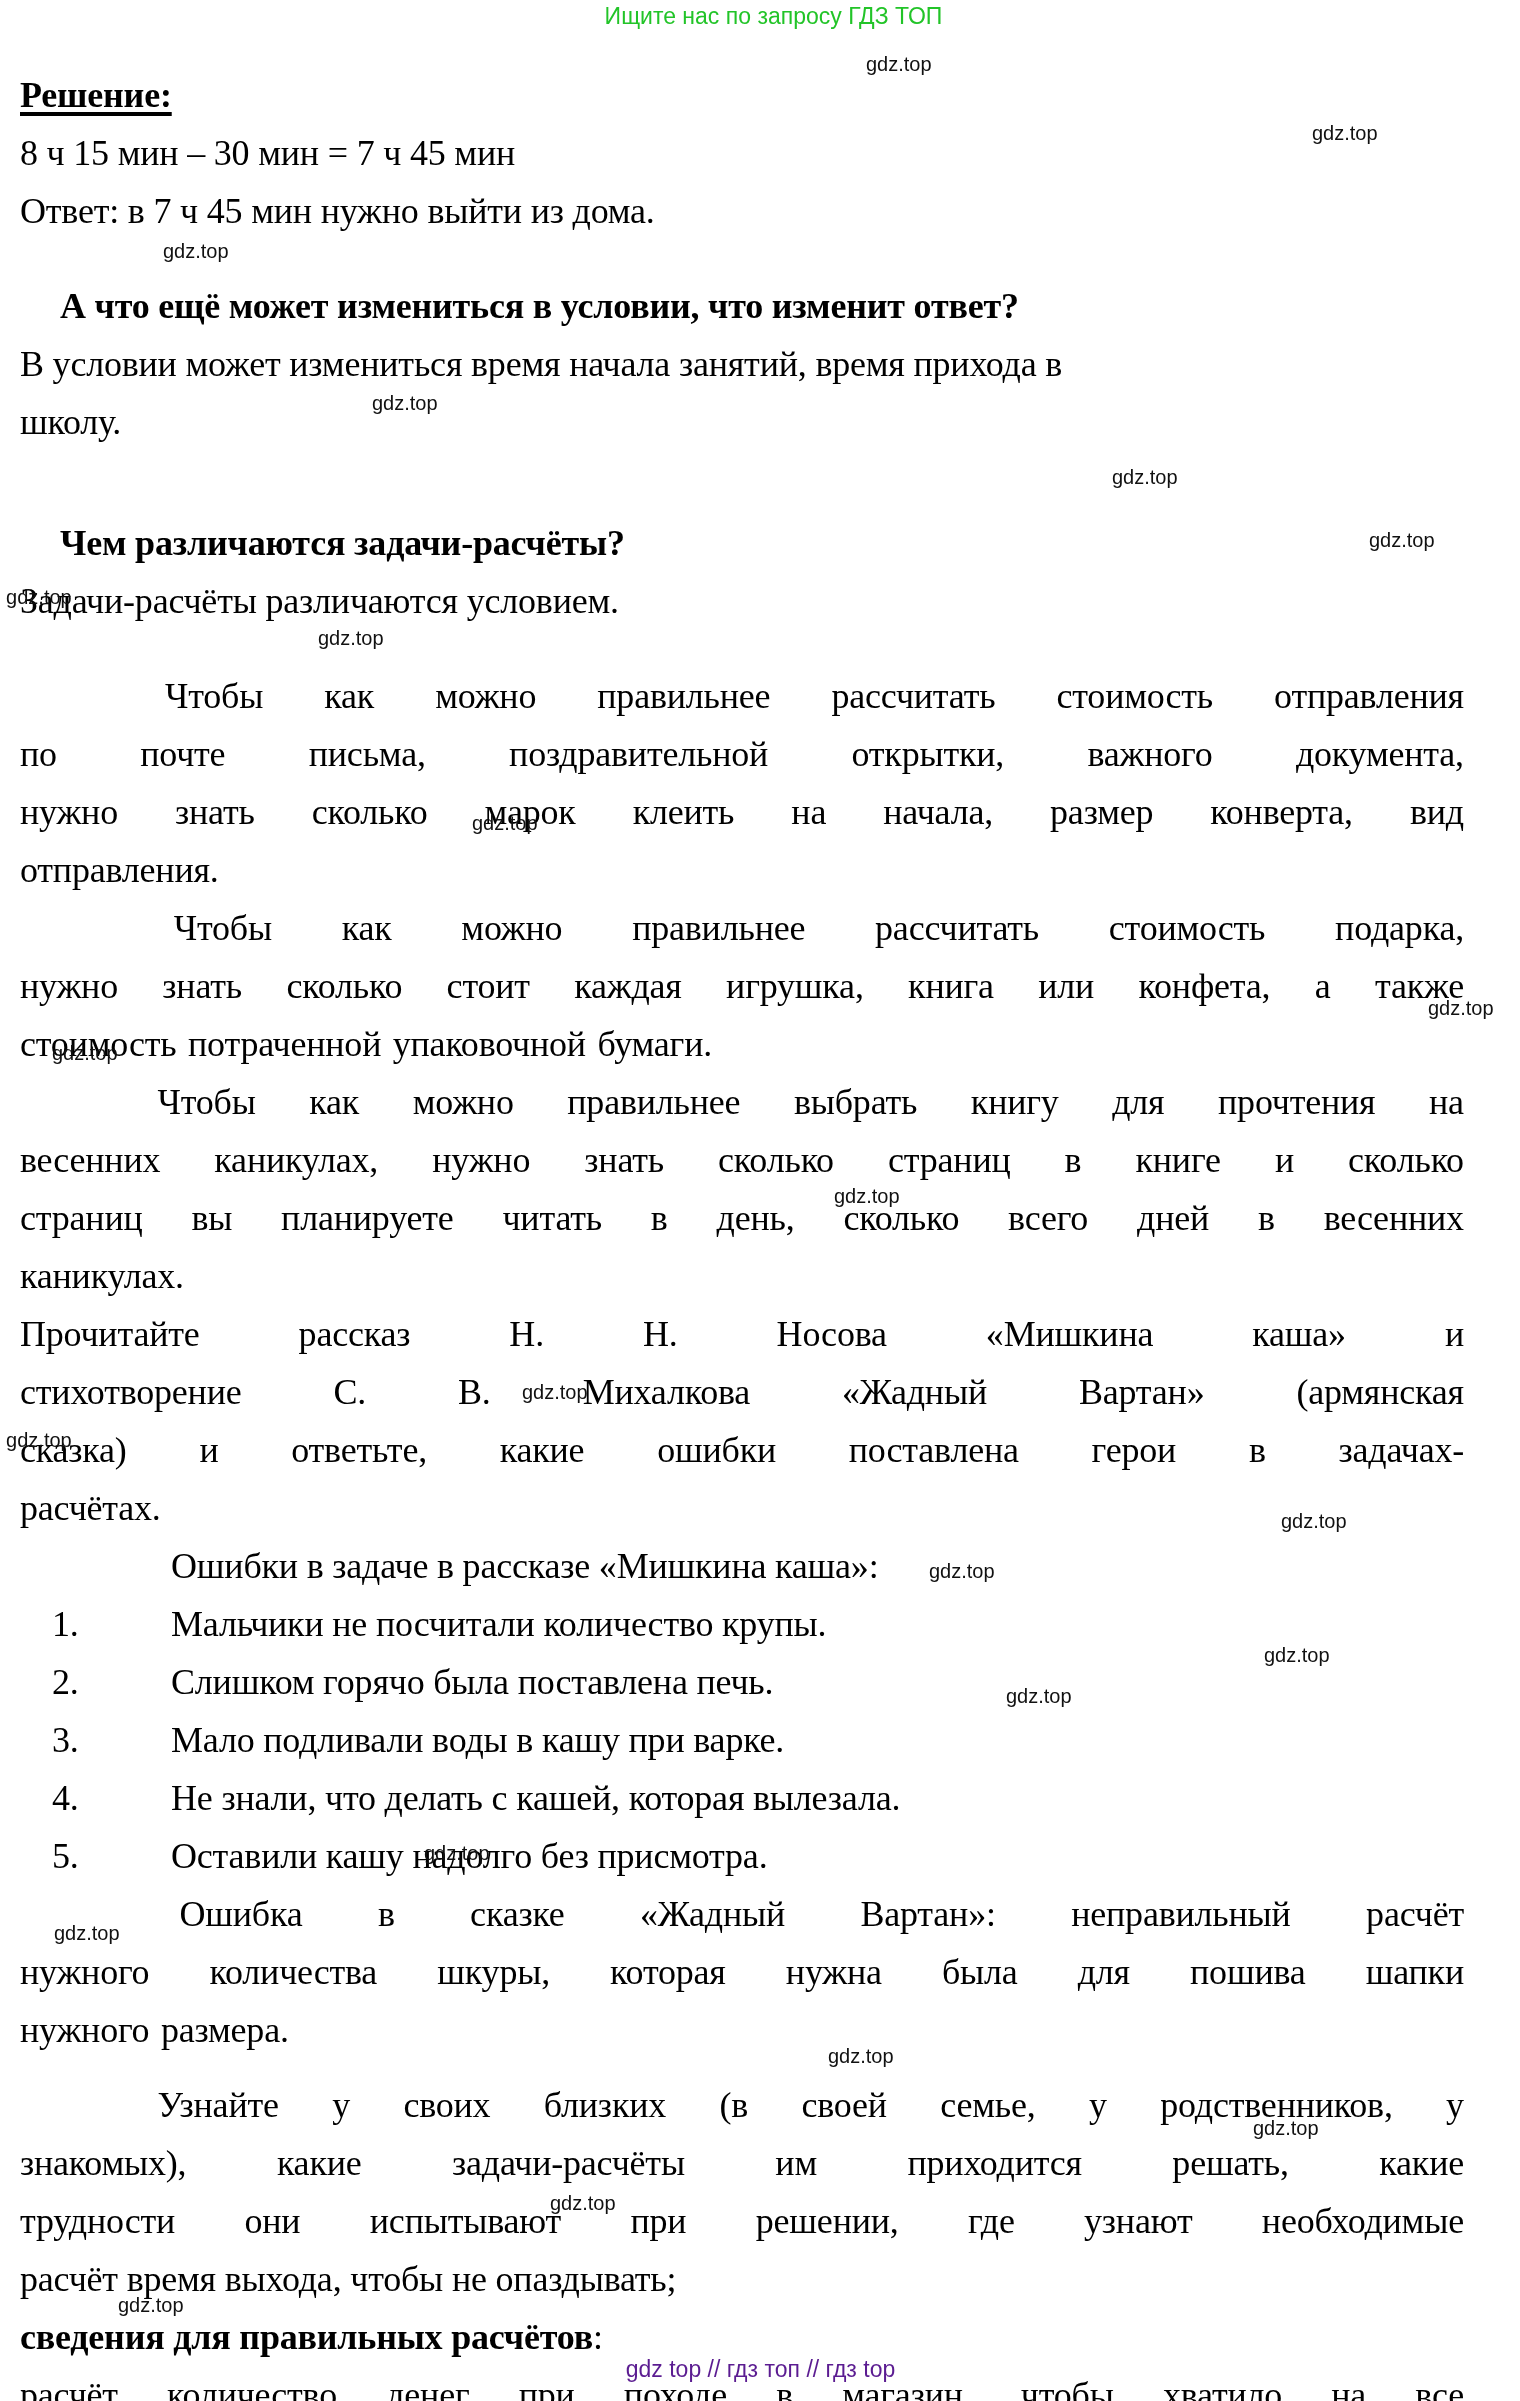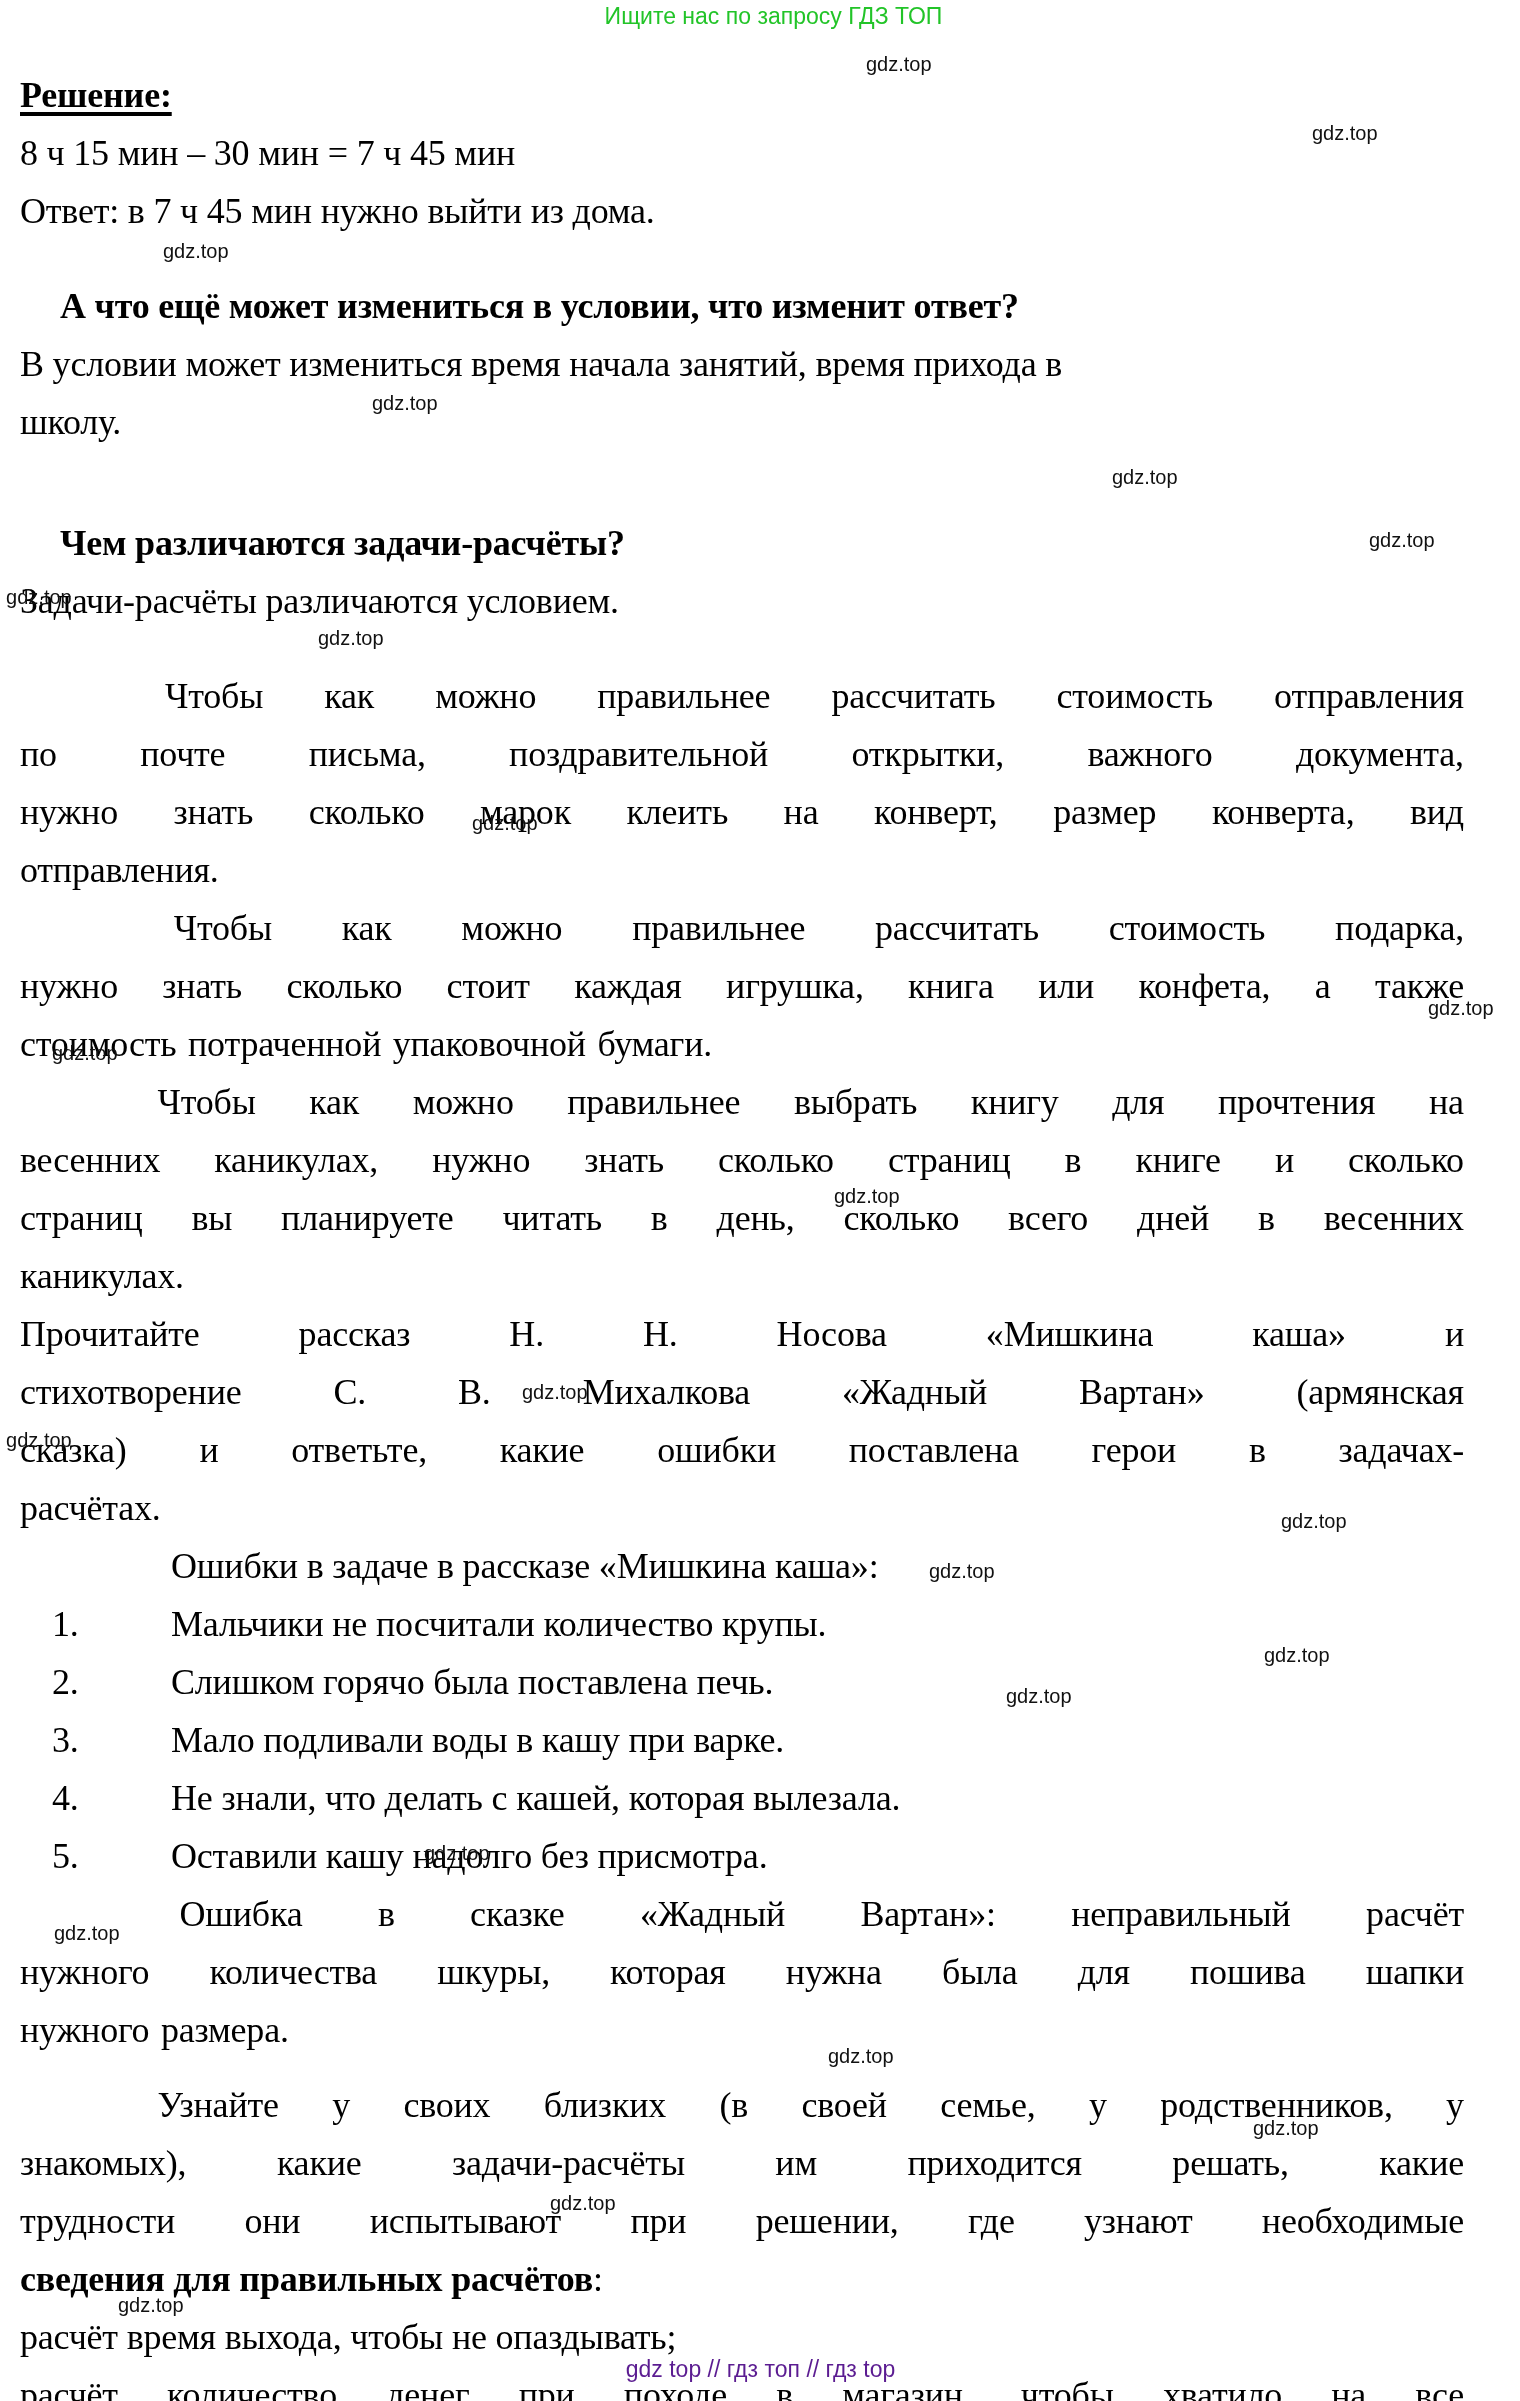--- a/index.html
+++ b/index.html
@@ -192,21 +192,21 @@
       <span>важного</span>
       <span>документа,</span>
     </div>
     <div class="jline">
       <span>нужно</span>
       <span>знать</span>
       <span>сколько</span>
       <span>марок</span>
       <span>клеить</span>
       <span>на</span>
-      <span>конверт,</span>
+      <span>начала,</span>
       <span>размер</span>
       <span>конверта,</span>
       <span>вид</span>
     </div>
     <div class="jline last">
       <span>отправления.</span>
     </div>
 
     <div class="jline">
       <span class="indent-box"></span>
@@ -392,25 +392,25 @@
     <div class="qjline">
       <span>трудности</span>
       <span>они</span>
       <span>испытывают</span>
       <span>при</span>
       <span>решении,</span>
       <span>где</span>
       <span>узнают</span>
       <span>необходимые</span>
     </div>
+    <div class="ln">расчёт время выхода, чтобы не опаздывать;</div>
+
     <div class="ln">
       <span class="bold">сведения для правильных расчётов</span><span>:</span>
     </div>
-
-    <div class="ln">расчёт время выхода, чтобы не опаздывать;</div>
 
     <div class="jline">
       <span>расчёт</span>
       <span>количество</span>
       <span>денег</span>
       <span>при</span>
       <span>походе</span>
       <span>в</span>
       <span>магазин,</span>
       <span>чтобы</span>

